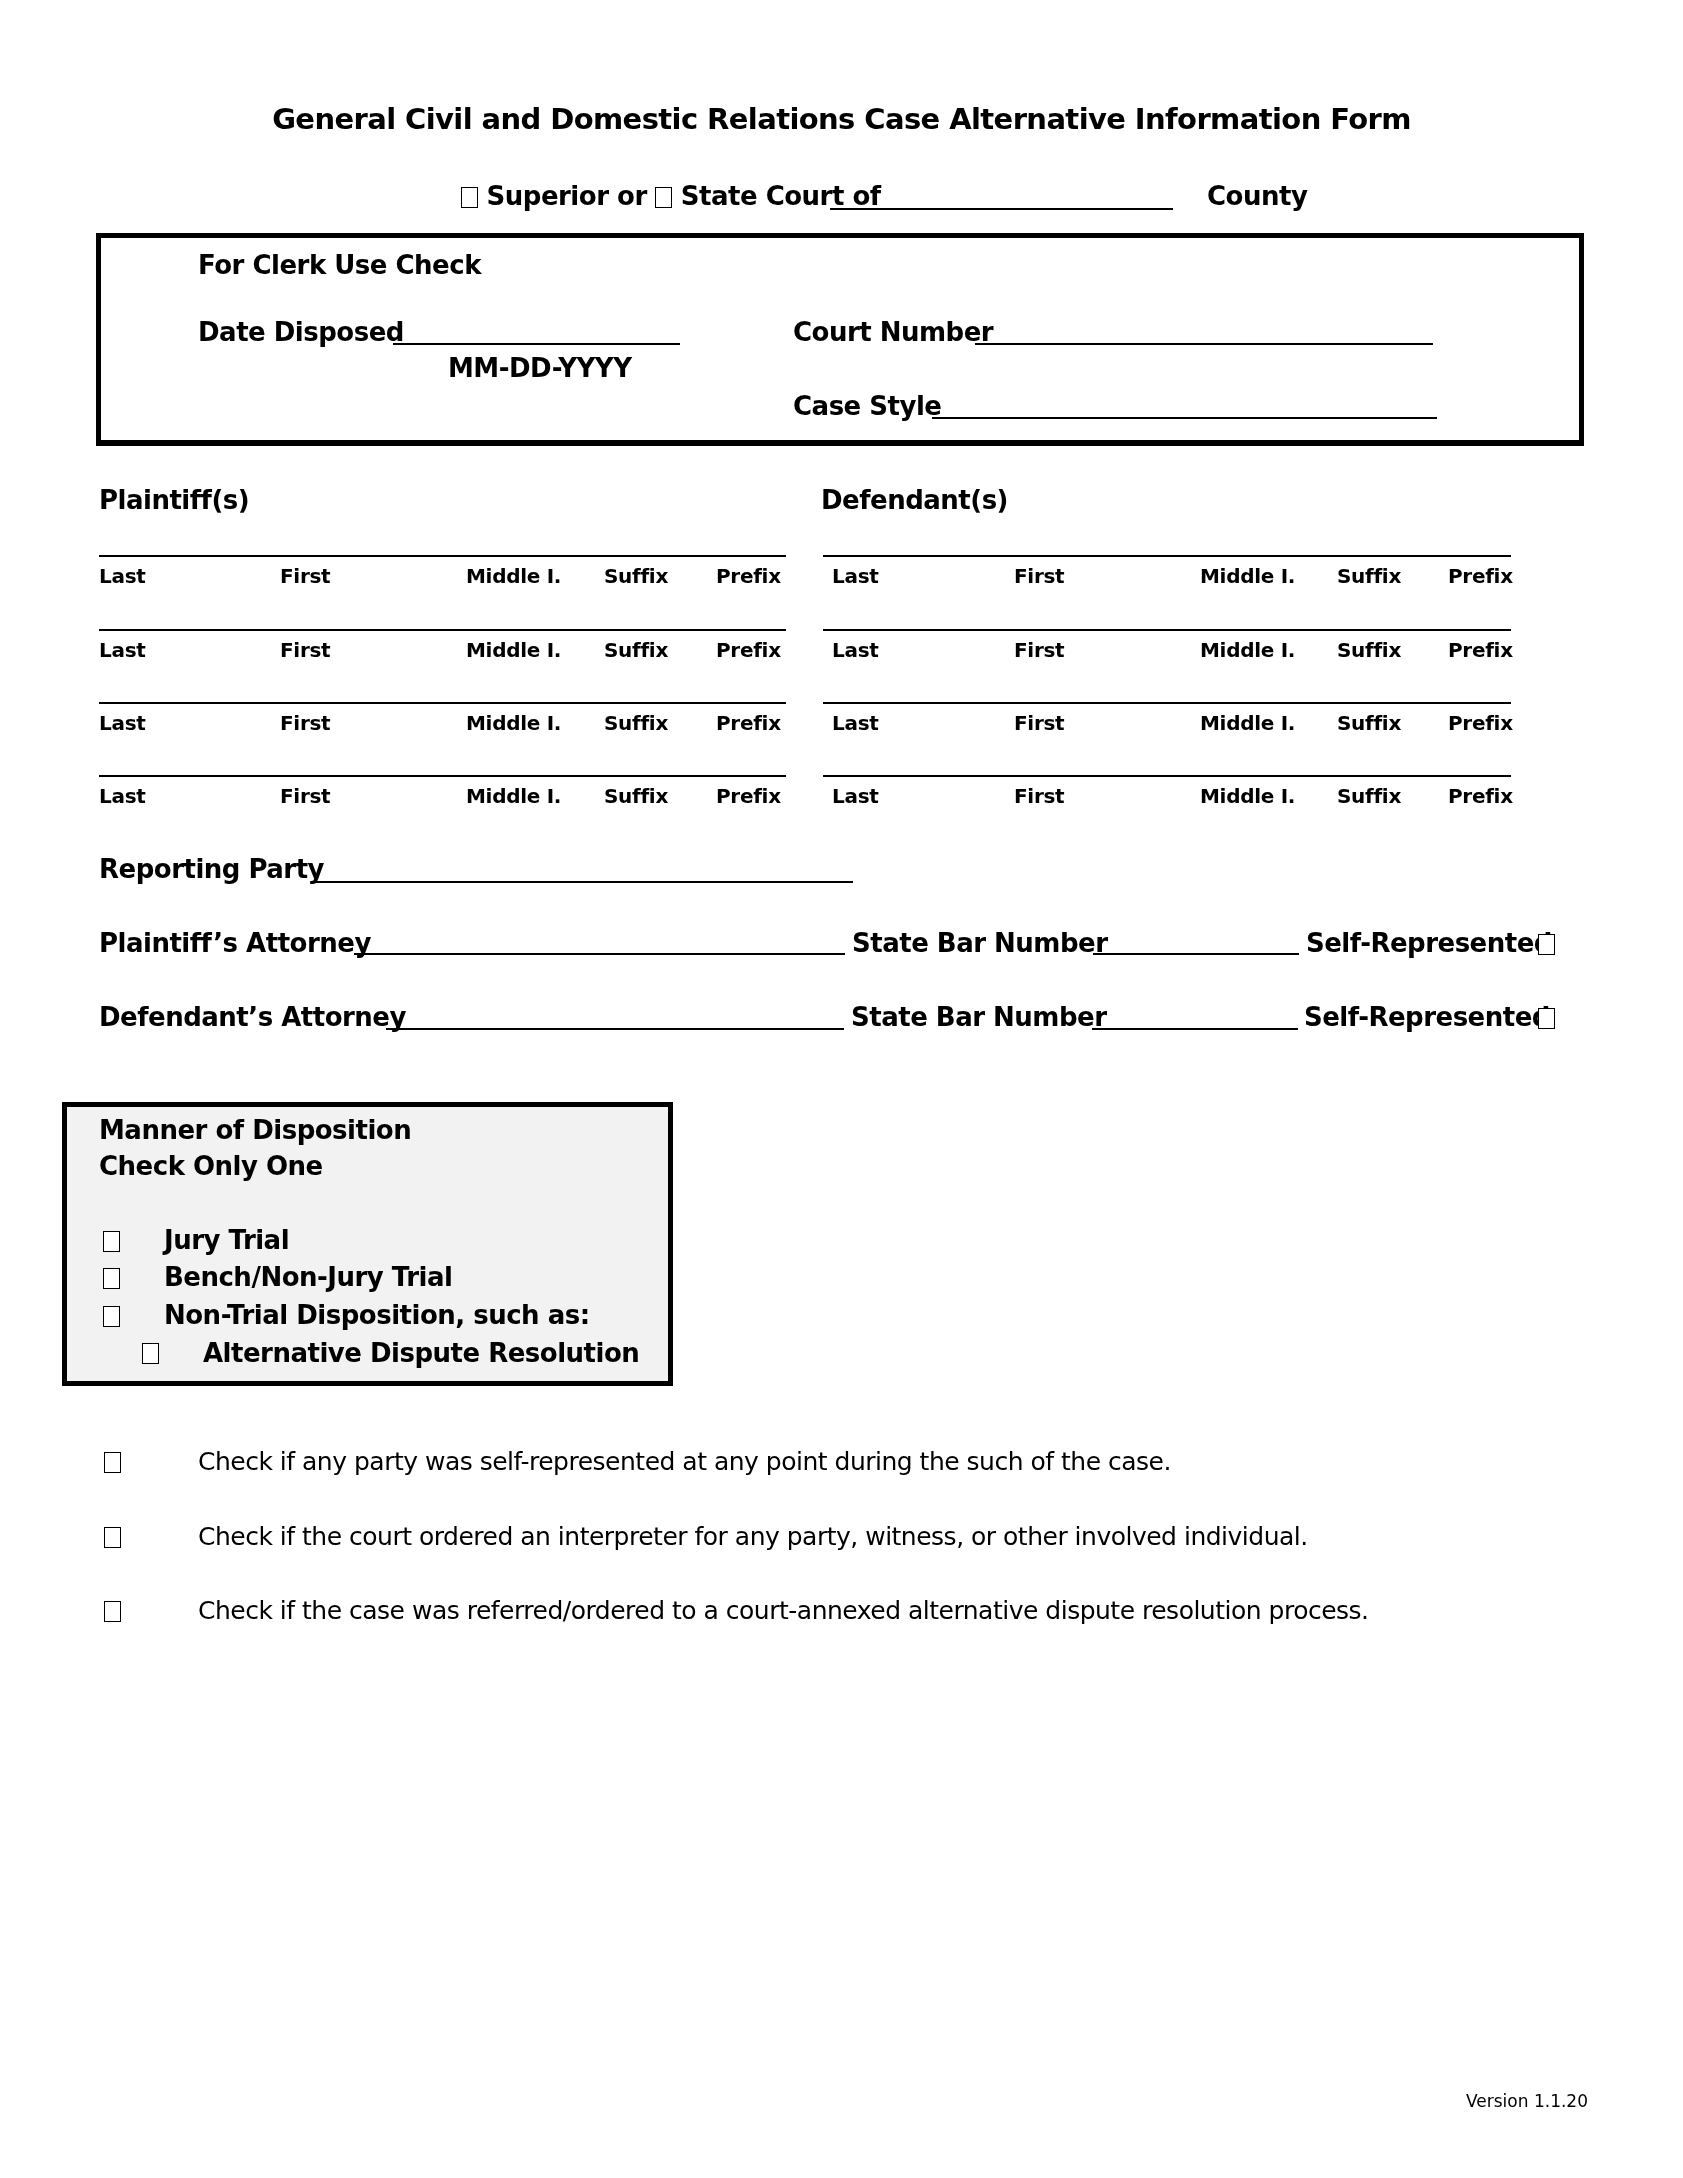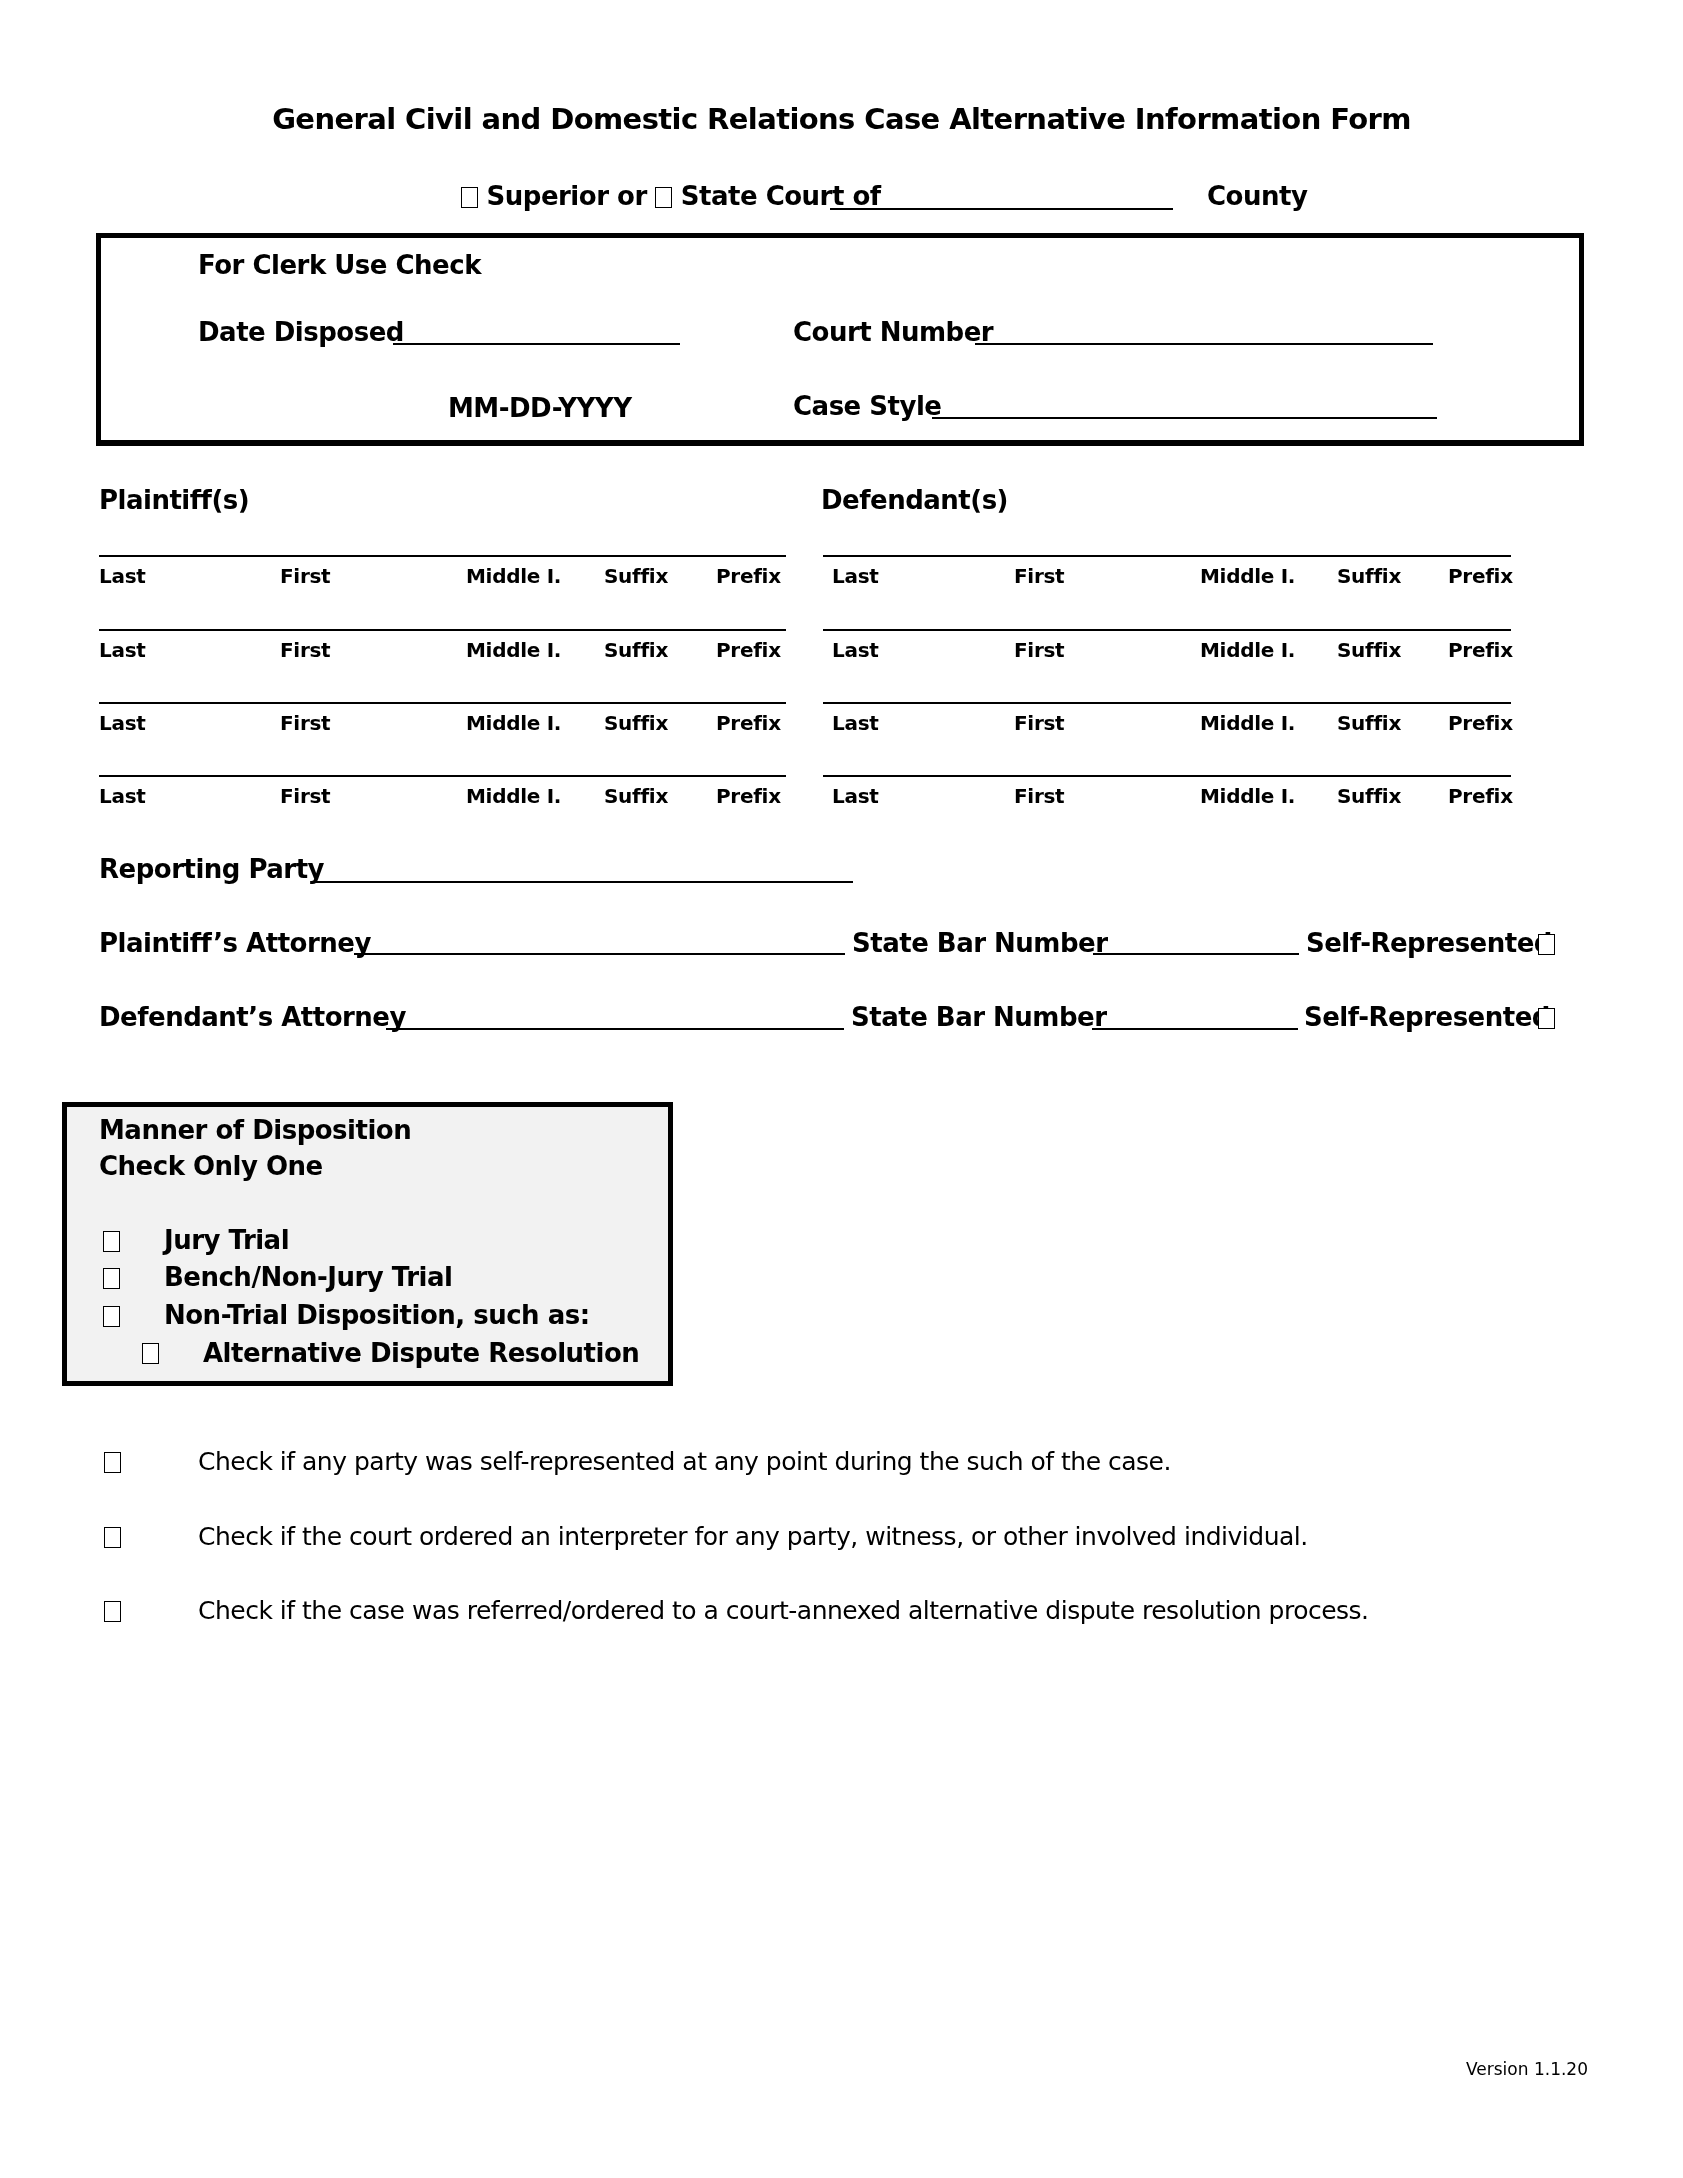--- a/index.html
+++ b/index.html
@@ -13,41 +13,41 @@
   .cb { display:inline-block; width:17px; height:21px; border:1.5px solid #000;
         box-sizing:border-box; background:#fff; vertical-align:-3px; }
   .cb-abs { position:absolute; width:17px; height:21px; border:1.5px solid #000;
             box-sizing:border-box; background:#fff; }
   .clerk-box { position:absolute; left:96px; top:233px; width:1488px; height:213px;
                border:5px solid #000; border-bottom-width:6px; box-sizing:border-box; }
   .manner-box { position:absolute; left:62px; top:1102px; width:611px; height:284px;
                 border:5px solid #000; box-sizing:border-box; background:#f2f2f2; }
   .party-line { position:absolute; height:0; border-top:2.5px solid #000; }
   .pcol { position:absolute; font-size:20px; font-weight:bold; letter-spacing:-0.3px; white-space:nowrap; }
-  .version { font-size:17px; }
+  .version { font-size:17px;margin-top:32px; }
 </style>
 </head>
 <body>
 
 <div class="abs title" style="left:0; width:1683px; text-align:center; top:102px;">General Civil and Domestic Relations Case Alternative Information Form</div>
 
 <div class="abs h2" style="left:416px; top:181px; font-size:26px;padding-left:45px;">
   <span class="cb"></span>
   <span>Superior or</span>
   <span class="cb"></span>
   <span>State Court of</span>
 </div>
 <div class="uline" style="left:830px; top:208px; width:343px;"></div>
 <div class="abs h2" style="left:1179px; top:181px;margin-left:28px;">County</div>
 
 <div class="clerk-box"></div>
 <div class="abs h2" style="left:198px; top:250px; font-size:26px;">For Clerk Use Check</div>
 <div class="abs h2" style="left:198px; top:317px;">Date Disposed</div>
 <div class="uline" style="left:393px; top:343px; width:287px;"></div>
-<div class="abs h2" style="left:448px; top:353px;margin-top:40px;">MM-DD-YYYY</div>
+<div class="abs h2" style="left:448px; top:353px;">MM-DD-YYYY</div>
 <div class="abs h2" style="left:793px; top:317px;">Court Number</div>
 <div class="uline" style="left:975px; top:343px; width:458px;"></div>
 <div class="abs h2" style="left:793px; top:391px;">Case Style</div>
 <div class="uline" style="left:932px; top:417px; width:505px;"></div>
 
 <div class="abs h2" style="left:99px; top:485px;">Plaintiff(s)</div>
 
 <div class="abs h2" style="left:821px; top:485px;">Defendant(s)</div>
 
 <div>

